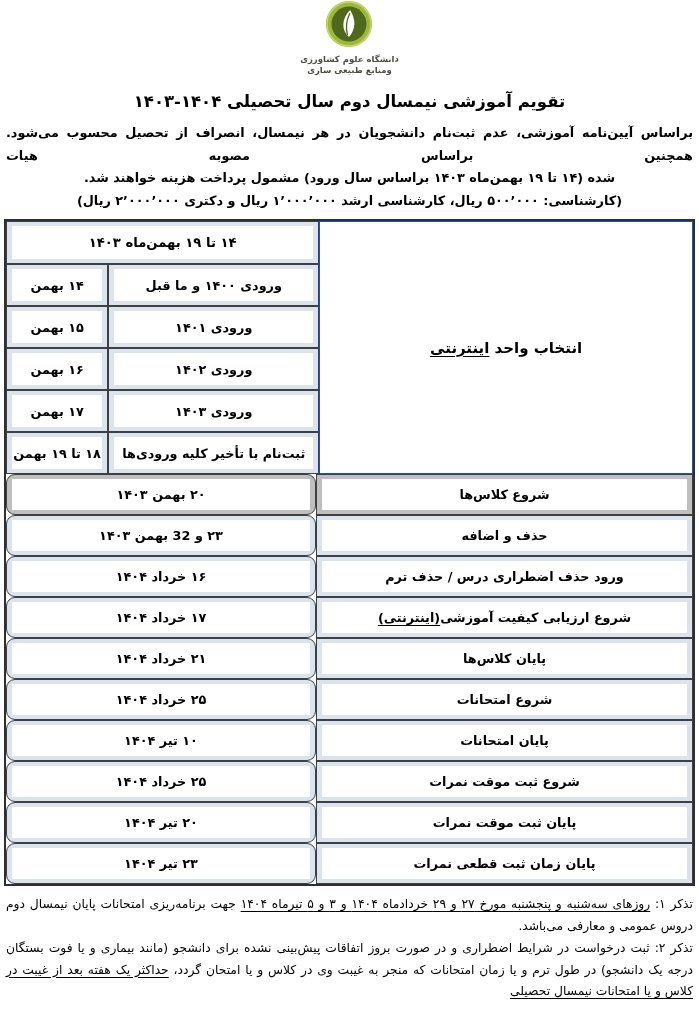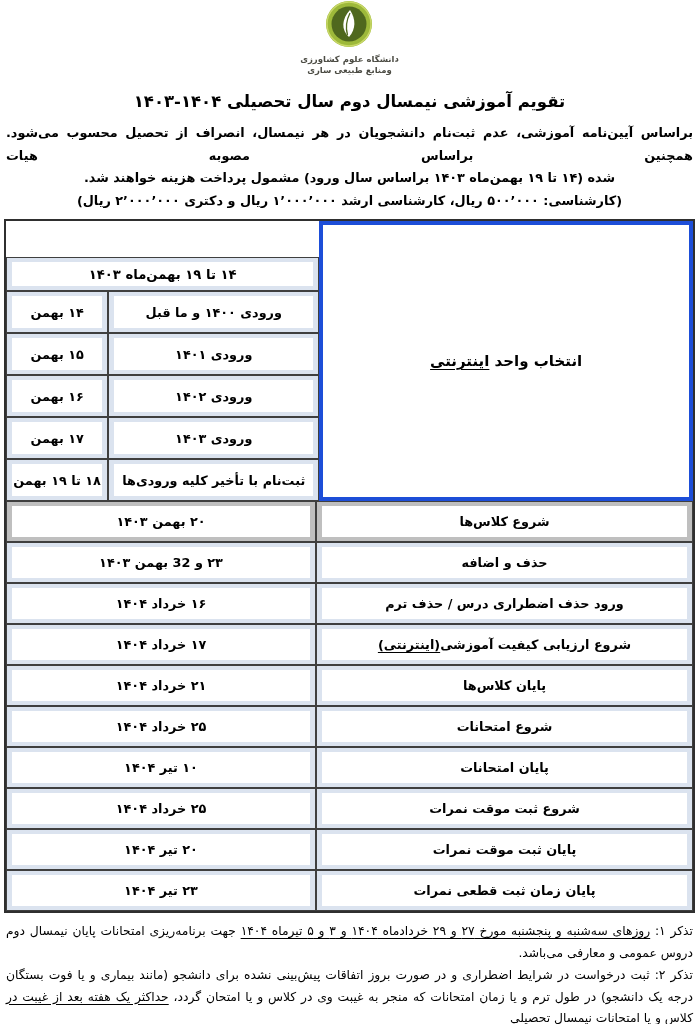--- a/index.html
+++ b/index.html
@@ -37,34 +37,34 @@
   }
   .cell .inner {
     flex: 1; background: #ffffff; display: flex;
     align-items: center; justify-content: center;
     font-weight: bold; font-size: 12.8px; text-align: center;
   }
   .gray { background: #bfbfbf; }
 
   .reg { display: flex; align-items: stretch; }
   .reg-event {
-    width: 377px; background: #ffffff; border: 4px solid #1d4ed8;
+    width: 377px; background: #ffffff; border: 1px solid #1d4ed8;
     display: flex; align-items: center; justify-content: center;
     font-weight: bold; font-size: 15px;
   }
   .reg-left { width: 316px; display: flex; flex-direction: column; }
-  .reg-period { height: 34px; margin-top: 36px; }
+  .reg-period { height: 43px; }
   .reg-period .inner { font-size: 13.2px; }
   .reg-row { display: flex; height: 42px; }
   .reg-row .cohort { width: 211px; }
   .reg-row .date  { flex: 1; }
 
   .sched-row { display: flex; height: 41px; }
   .sched-row .ev { width: 377px; }
-  .sched-row .dt { flex: 1; }
+  .sched-row .dt { flex: 1; border-radius: 9px; }
 
   .ul { text-decoration: underline; text-underline-offset: 3px; }
 
   
   .notes { margin: 8px 6px 0; font-size: 12.3px; line-height: 21.5px; text-align: justify; }
   .note { margin-bottom: 1px; }
 </style>
 </head>
 <body>
 

